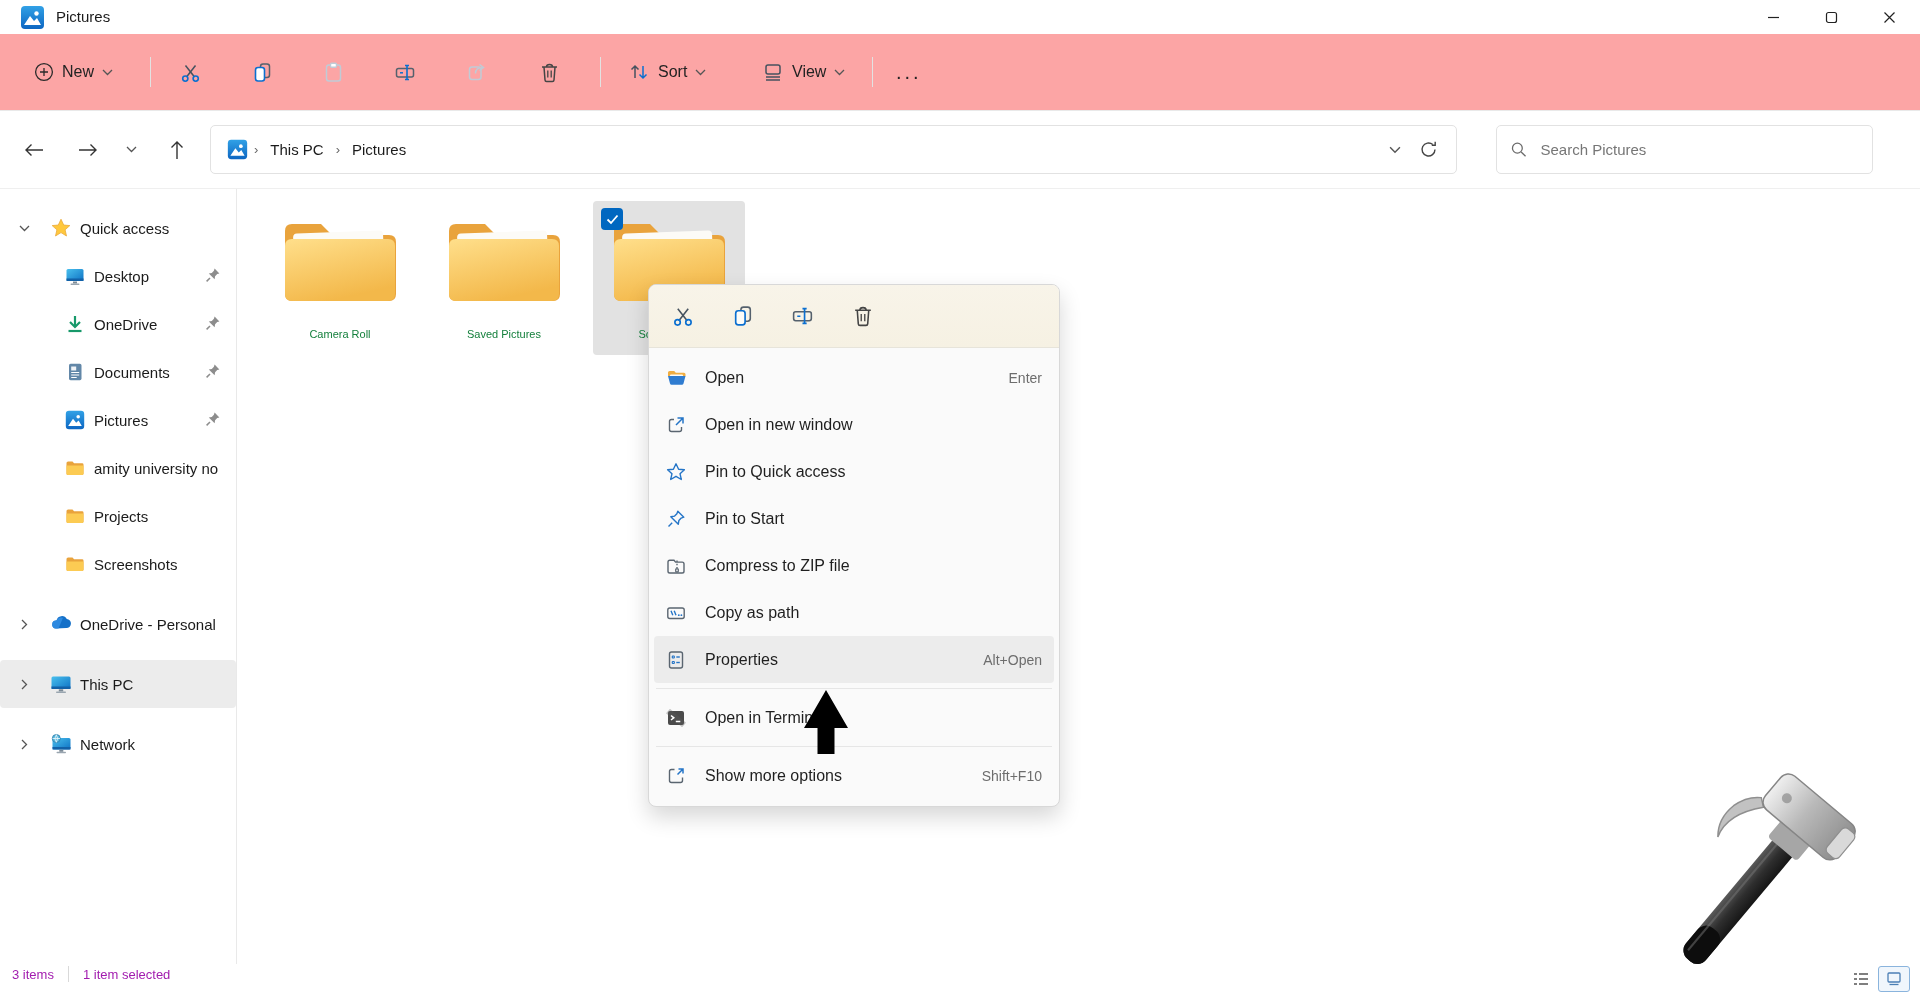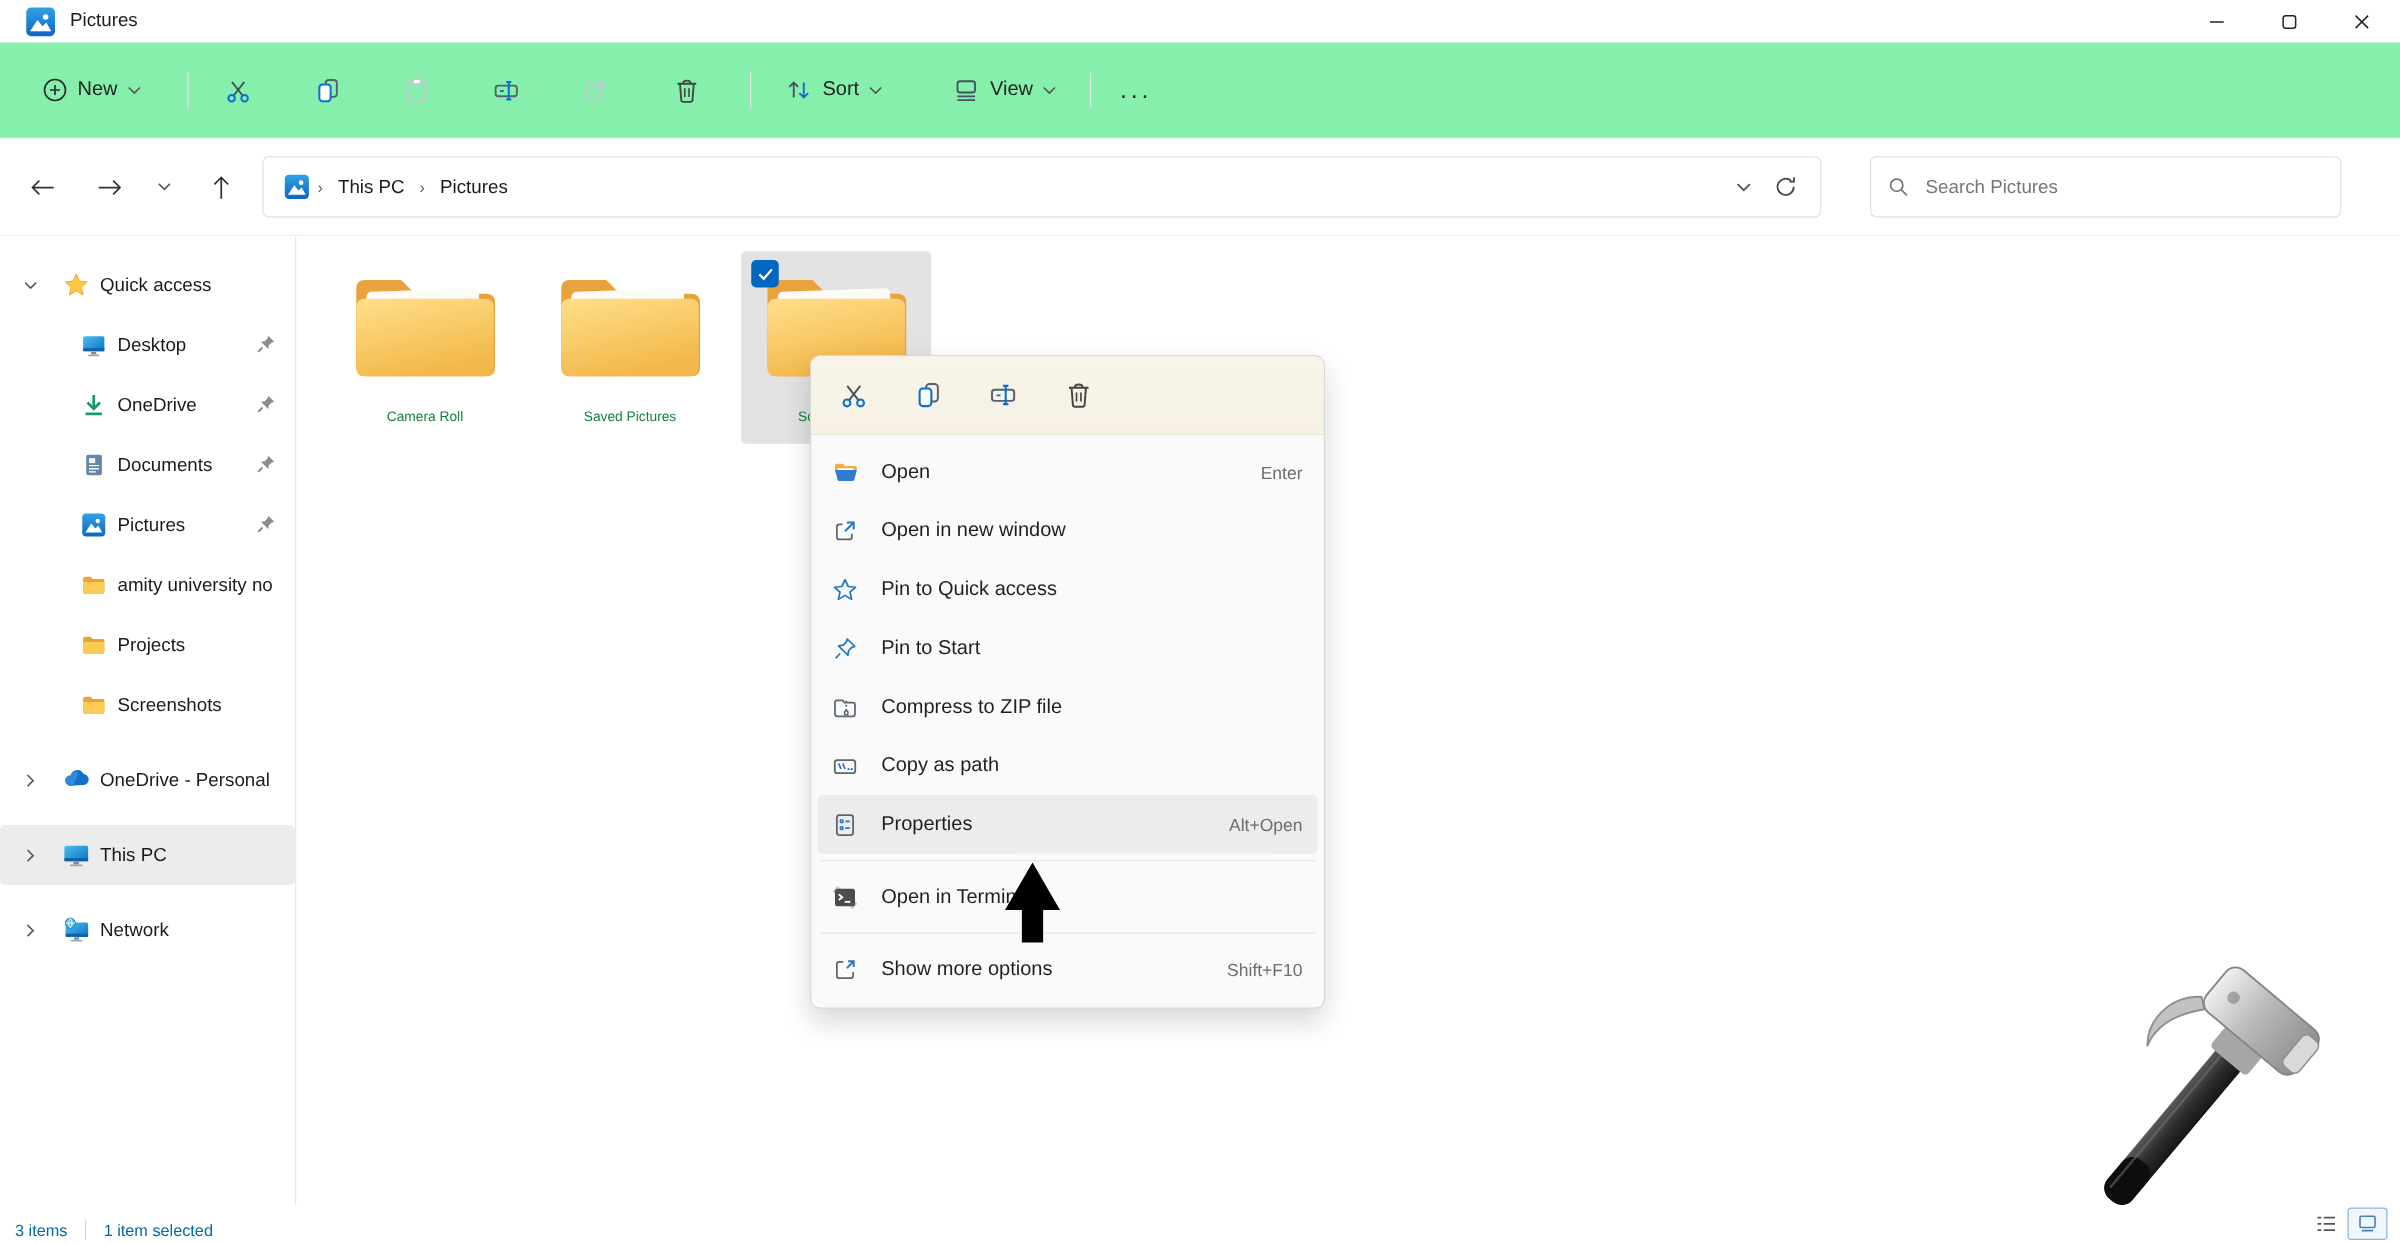--- a/index.html
+++ b/index.html
@@ -10,21 +10,21 @@
   .win{position:absolute;inset:0;background:#fff;}
 
   
   .titlebar{position:absolute;left:0;top:0;right:0;height:34px;background:#fff;}
   .app-ic{position:absolute;left:20px;top:5px;}
   .app-title{position:absolute;left:56px;top:8px;font-size:15px;}
   .wc{position:absolute;top:0;width:58px;height:34px;display:flex;align-items:center;justify-content:center;}
   .wc-min{right:118px}.wc-max{right:60px}.wc-close{right:2px}
 
   
-  .toolbar{position:absolute;left:0;top:34px;right:0;height:76px;background:#86efac;border-bottom:1px solid #e9e9e9;}
+  .toolbar{position:absolute;left:0;top:34px;right:0;height:76px;background:#fca5a5;border-bottom:1px solid #e9e9e9;}
   .tb{position:absolute;top:50%;transform:translateY(-50%);display:flex;align-items:center;gap:8px;
       height:44px;padding:0 10px;border-radius:5px;cursor:default;}
   .tb-ico{position:absolute;top:50%;transform:translate(-50%,-50%);width:44px;height:44px;
       display:flex;align-items:center;justify-content:center;border-radius:5px;}
   .tdiv{position:absolute;top:50%;transform:translateY(-50%);width:1px;height:30px;background:#e2e2e2;}
   .tb-label{font-size:16px;color:#232323;}
   .dots{letter-spacing:3px;font-size:20px;color:#222;}
 
   
   .navbar{position:absolute;left:0;top:111px;right:0;height:77px;background:#fff;border-bottom:1px solid #efefef;}
@@ -68,21 +68,21 @@
   .mlist{padding:6px 5px 7px 5px;}
   .mi{height:47px;display:flex;align-items:center;border-radius:4px;padding:0 12px 0 11px;}
   .mi.hl{background:#ececec;justify-content:flex-end;}
   .mi-ic{width:22px;display:flex;justify-content:center;}
   .mi-label{margin-left:18px;font-size:16px;color:#1f1f1f;}
   .mi-short{margin-left:auto;font-size:14px;color:#6d6d6d;}
   .msep{height:1px;background:#e6e6e6;margin:5px 2px;}
 
   
   .statusbar{position:absolute;left:0;bottom:0;right:0;height:30px;background:#fff;display:flex;align-items:flex-end;}
-  .st-left{display:flex;align-items:center;gap:14px;padding:0 0 2px 12px;font-size:13px;color:#0369a1;}
+  .st-left{display:flex;align-items:center;gap:14px;padding:0 0 12px 12px;font-size:13px;color:#a21caf;}
   .st-div{width:1px;height:16px;background:#d9d9d9;}
   .st-right{margin-left:auto;display:flex;align-items:center;gap:8px;padding:0 10px 2px 0;}
   .viewbox{width:30px;height:24px;border:1px solid #8ab4dd;border-radius:3px;display:flex;align-items:center;justify-content:center;background:#f0f6fc;}
 
   .overlay{position:absolute;z-index:30;pointer-events:none;}
 </style>
 </head>
 <body>
 
 <div class="win">

